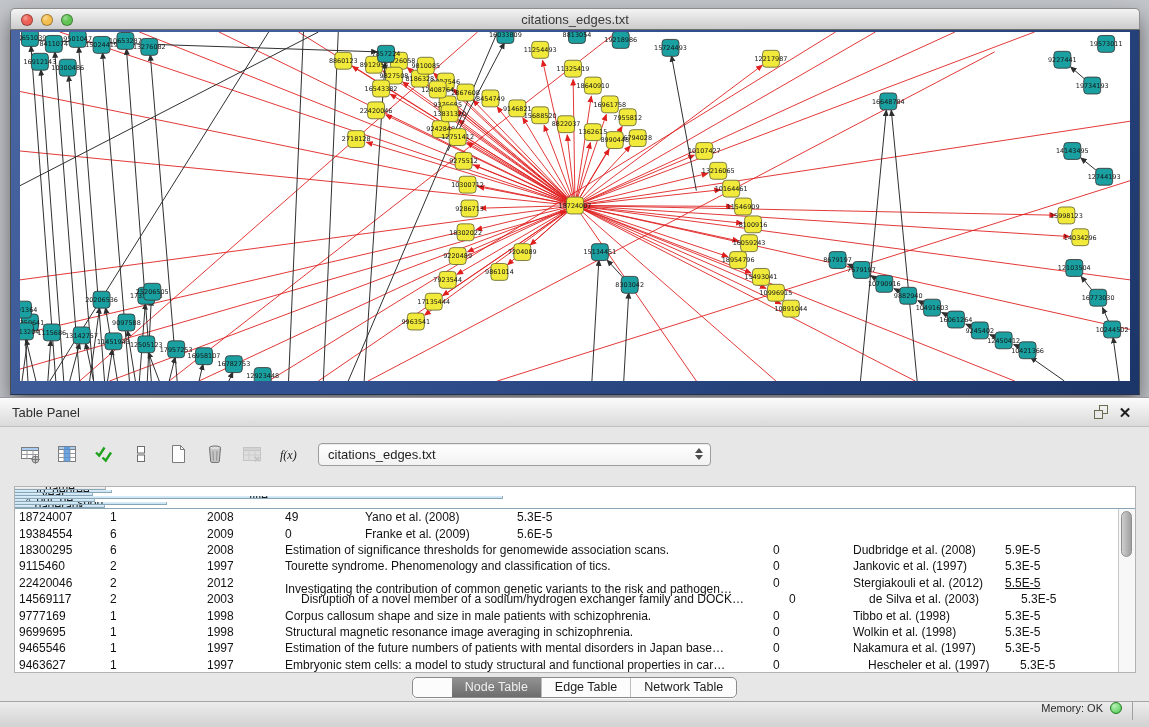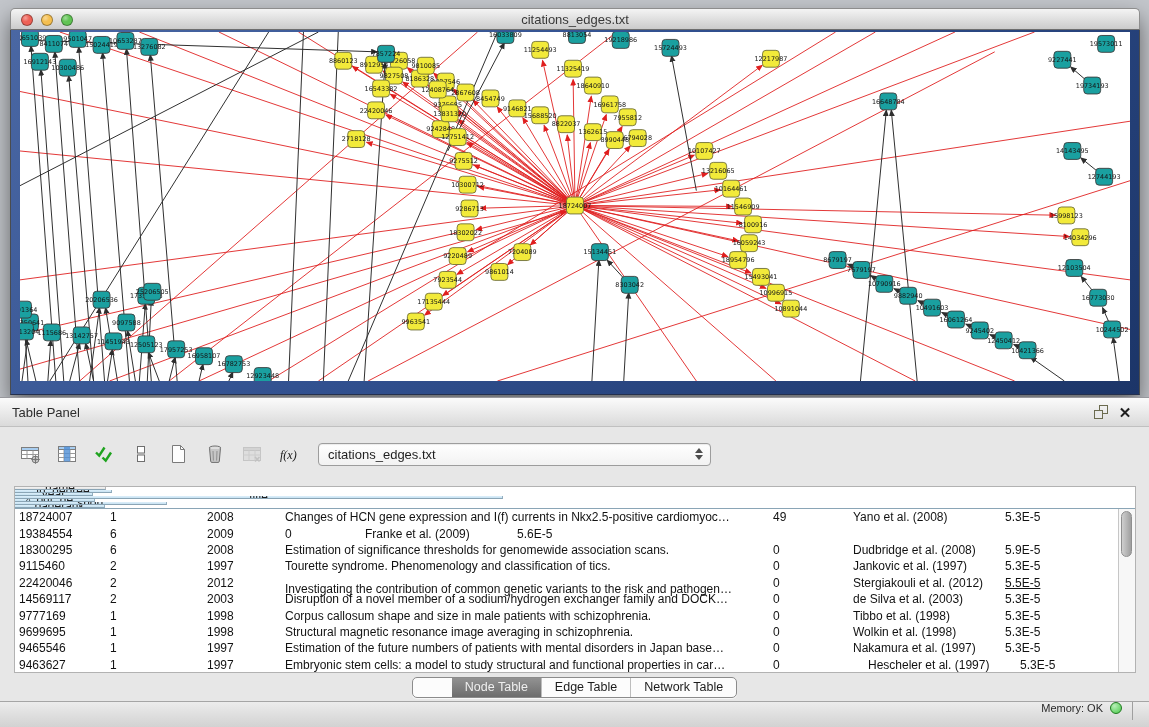--- a/index.html
+++ b/index.html
@@ -553,21 +553,20 @@
           <div class="th" style="width: 90px;">
             <span>pagerank</span>
           </div>
           <div class="th filler"></div>
         </div>
       <div class="tbody" id="tbody">
           <div class="tr">
             <div class="td" style="width: 91px;">18724007</div>
             <div class="td" style="width: 97px;">1</div>
             <div class="td" style="width: 78px;">2008</div>
-            <div class="td" style="width: 488px;">Changes of HCN gene expression and I(f) currents in Nkx2.5-positive cardiomyoc…</div>
             <div class="td" style="width: 80px;">49</div>
             <div class="td" style="width: 152px;">Yano et al. (2008)</div>
             <div class="td" style="width: 90px;">5.3E-5</div>
           </div>
           <div class="tr">
             <div class="td" style="width: 91px;">19384554</div>
             <div class="td" style="width: 97px;">6</div>
             <div class="td" style="width: 78px;">2009</div>
             <div class="td" style="width: 80px;">0</div>
             <div class="td" style="width: 152px;">Franke et al. (2009)</div>
@@ -597,21 +596,21 @@
             <div class="td" style="width: 78px;">2012</div>
             <div class="td" style="width: 488px; margin-top: 12px;">Investigating the contribution of common genetic variants to the risk and pathogen…</div>
             <div class="td" style="width: 80px;">0</div>
             <div class="td" style="width: 152px;">Stergiakouli et al. (2012)</div>
             <div class="td" style="width: 90px; text-decoration: underline;">5.5E-5</div>
           </div>
           <div class="tr">
             <div class="td" style="width: 91px;">14569117</div>
             <div class="td" style="width: 97px;">2</div>
             <div class="td" style="width: 78px;">2003</div>
-            <div class="td" style="width: 488px;">Disruption of a novel member of a sodium/hydrogen exchanger family and DOCK…</div>
+            <div class="td" style="width: 488px; margin-left: 16px;">Disruption of a novel member of a sodium/hydrogen exchanger family and DOCK…</div>
             <div class="td" style="width: 80px;">0</div>
             <div class="td" style="width: 152px;">de Silva et al. (2003)</div>
             <div class="td" style="width: 90px;">5.3E-5</div>
           </div>
           <div class="tr">
             <div class="td" style="width: 91px;">9777169</div>
             <div class="td" style="width: 97px;">1</div>
             <div class="td" style="width: 78px;">1998</div>
             <div class="td" style="width: 488px;">Corpus callosum shape and size in male patients with schizophrenia.</div>
             <div class="td" style="width: 80px;">0</div>

